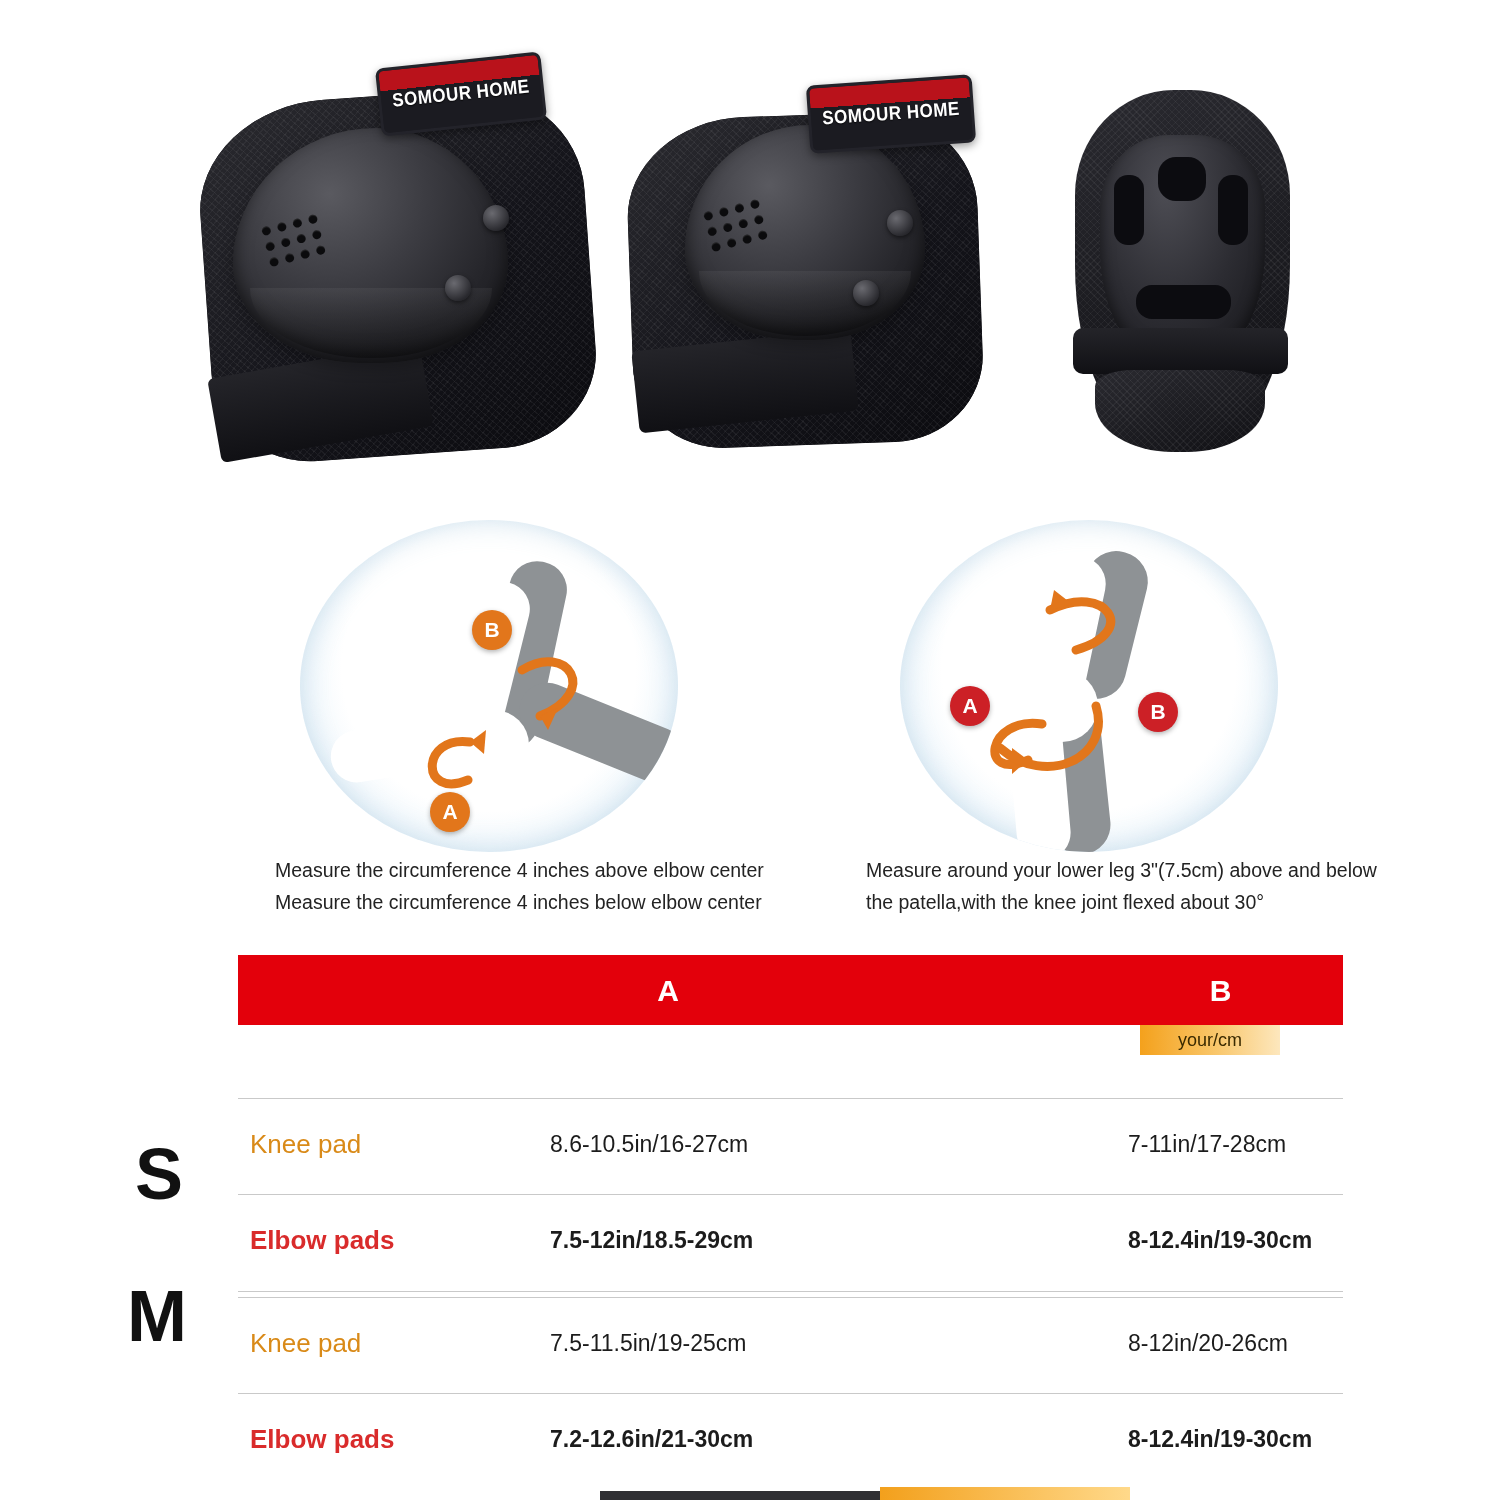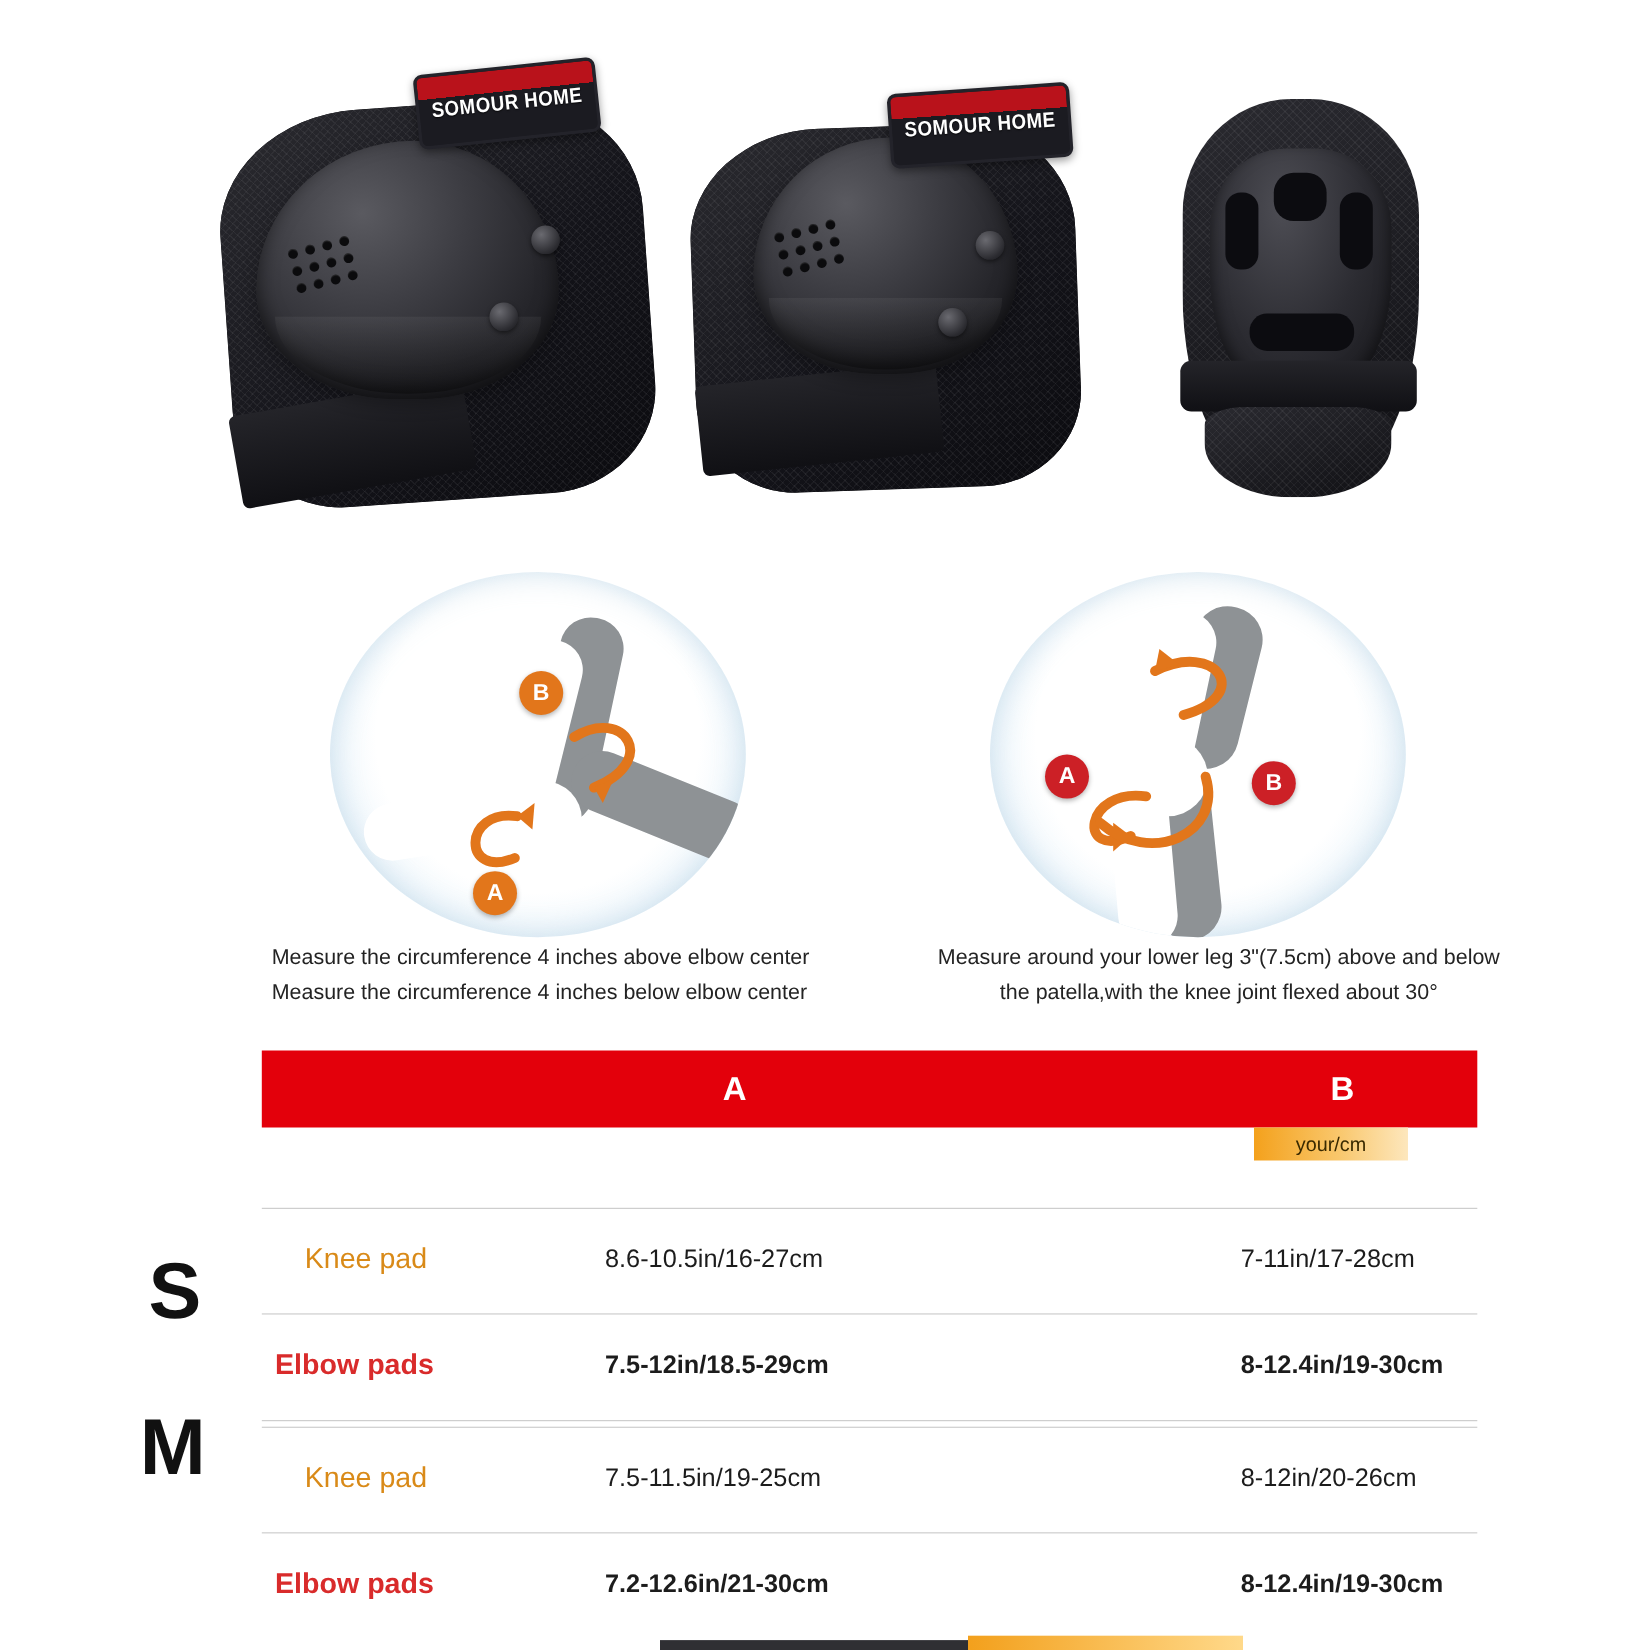--- a/index.html
+++ b/index.html
@@ -174,20 +174,21 @@
   }
   .badge.orange { background: #e2761b; }
   .badge.red { background: #cc2026; }
 
   .caption {
     position: absolute;
     font-size: 19.5px;
     line-height: 1.62;
     color: #232323;
     font-family: "Liberation Sans", sans-serif;
+    margin-left: 28px;
   }
 
   
   .table-wrap {
     position: absolute;
     left: 0;
     top: 955px;
     width: 1500px;
   }
   .ab-header {
@@ -243,21 +244,21 @@
     width: 1105px;
     height: 96px;
     border-top: 1.6px solid #c9c9c9;
   }
   .row .name {
     position: absolute;
     left: 12px;
     top: 30px;
     font-size: 26px;
   }
-  .row .name.knee { color: #d98a18; margin-left: 27px; }
+  .row .name.knee { color: #d98a18; }
   .row .name.elbow { color: #d92b2b; }
   .row .colA {
     position: absolute;
     left: 312px;
     top: 32px;
     font-size: 23px;
     color: #1c1c1c;
   }
   .row .colB {
     position: absolute;
@@ -407,21 +408,21 @@
       <path d="M100 228 C 146 268, 212 238, 196 186" stroke="#e2761b" stroke-width="9" fill="none" stroke-linecap="round"></path>
     </svg>
     <div class="badge red" style="left:50px; top:166px;">A</div>
     <div class="badge red" style="left:238px; top:172px;">B</div>
   </div>
 
   <div class="caption" style="left:247px; top:355px; width:560px;">
     <div>Measure the circumference 4 inches above elbow center</div>
     <div>Measure the circumference 4 inches below elbow center</div>
   </div>
-  <div class="caption" style="left:838px; top:355px; width:540px;text-align:center;">
+  <div class="caption" style="left:838px; top:355px; width:540px;">
     <div>Measure around your lower leg 3"(7.5cm) above and below</div>
     <div>the patella,with the knee joint flexed about 30°</div>
   </div>
 </div>
 
 <div class="table-wrap">
 
   <div class="ab-header">
     <div class="a">A</div>
     <div class="b">B</div>

